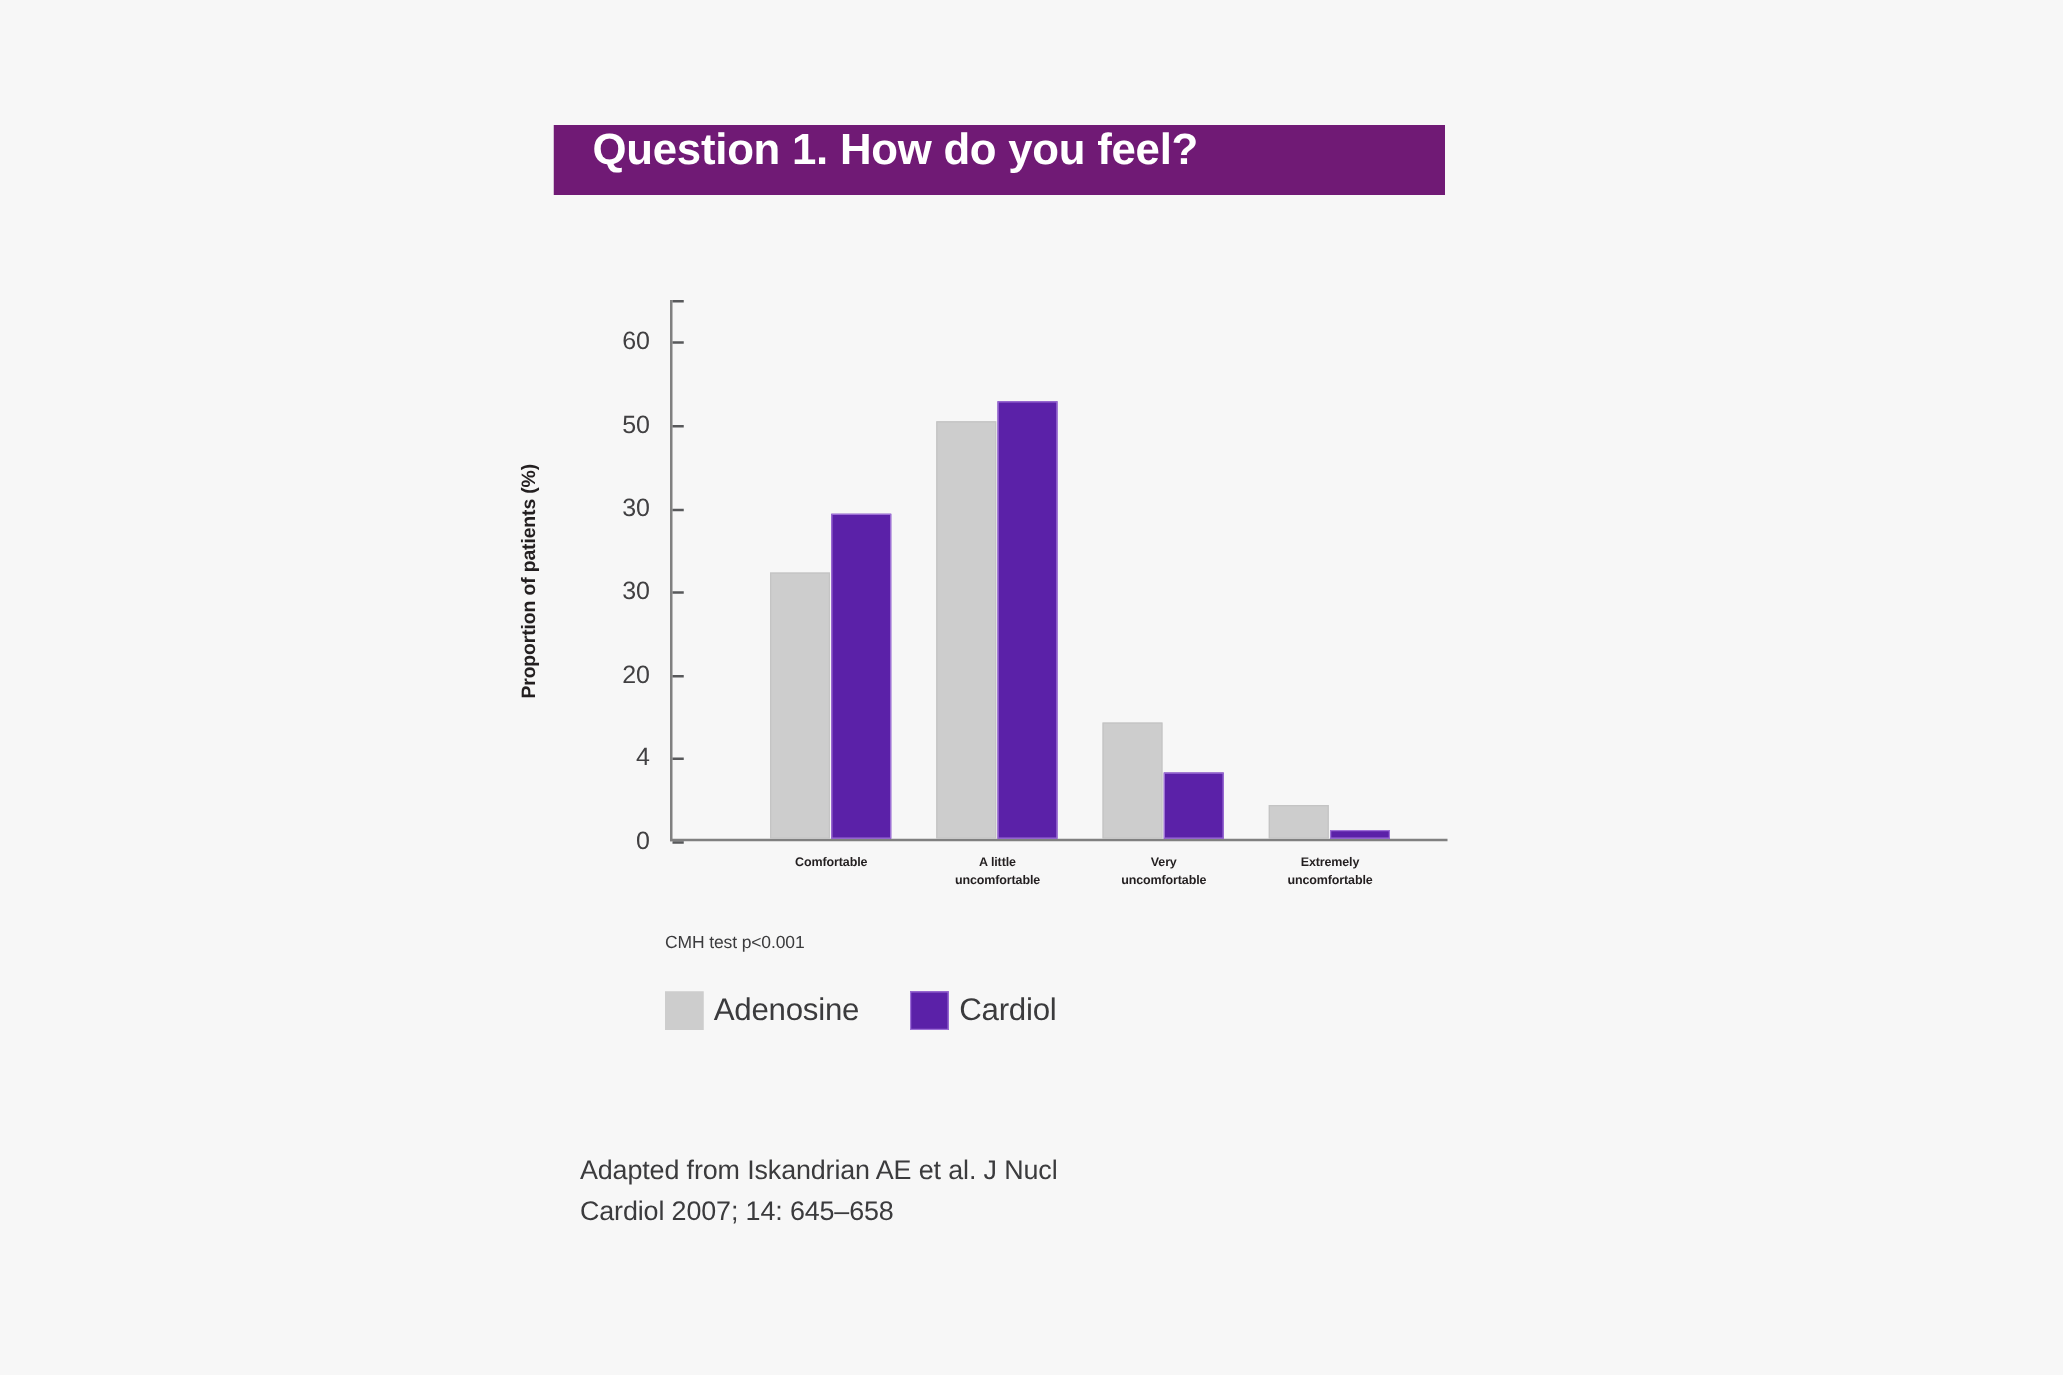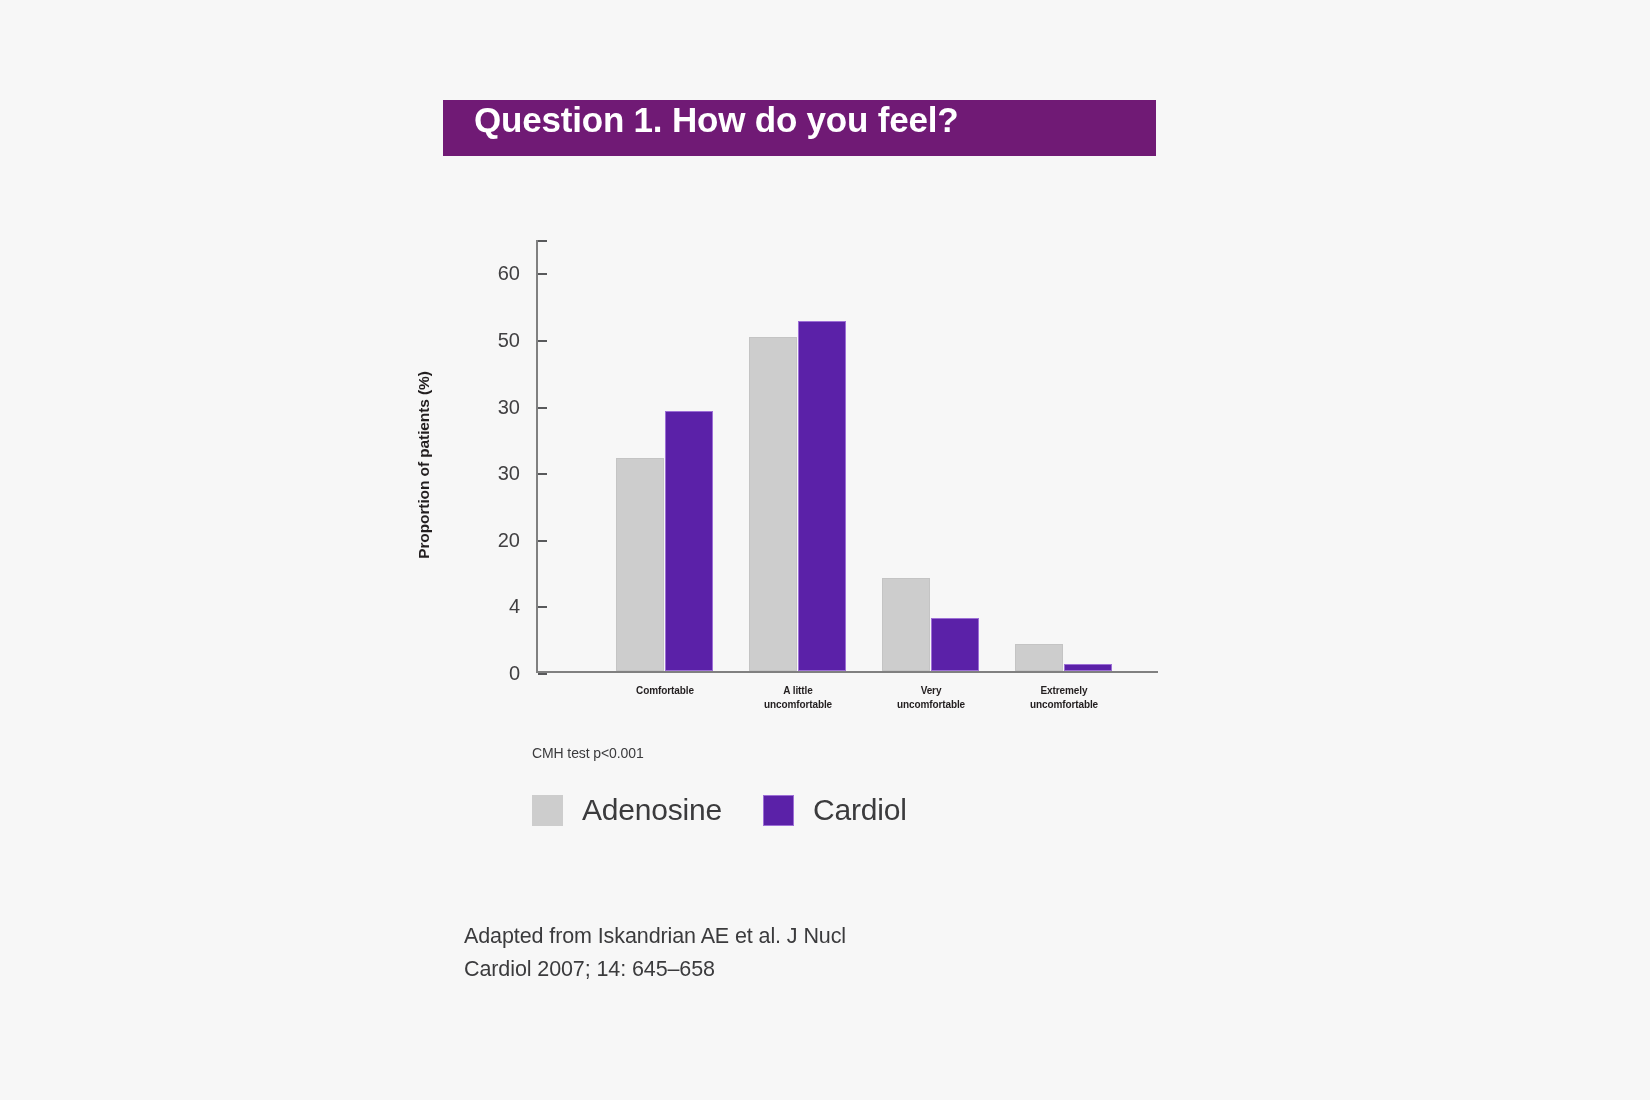--- a/index.html
+++ b/index.html
@@ -166,22 +166,22 @@
     align-items: center;
   }
   .legend-swatch {
     width: 31px;
     height: 31px;
     display: inline-block;
   }
   .legend-swatch.adenosine { background: #cdcdcd; }
   .legend-swatch.rapiscan  { background: #5b21a8; border: 1px solid #9d6fd6; box-sizing: border-box; }
   .legend-text {
-    margin-left: 19px;
-    font-size: 30px;
+    margin-left: 8px;
+    font-size: 25px;
     color: #3b3b3d;
     letter-spacing: -0.2px;
   }
   #legend-gap { width: 41px; }
 
   #citation {
     position: absolute;
     left: 464px;
     top: 920px;
     font-size: 21.5px;

